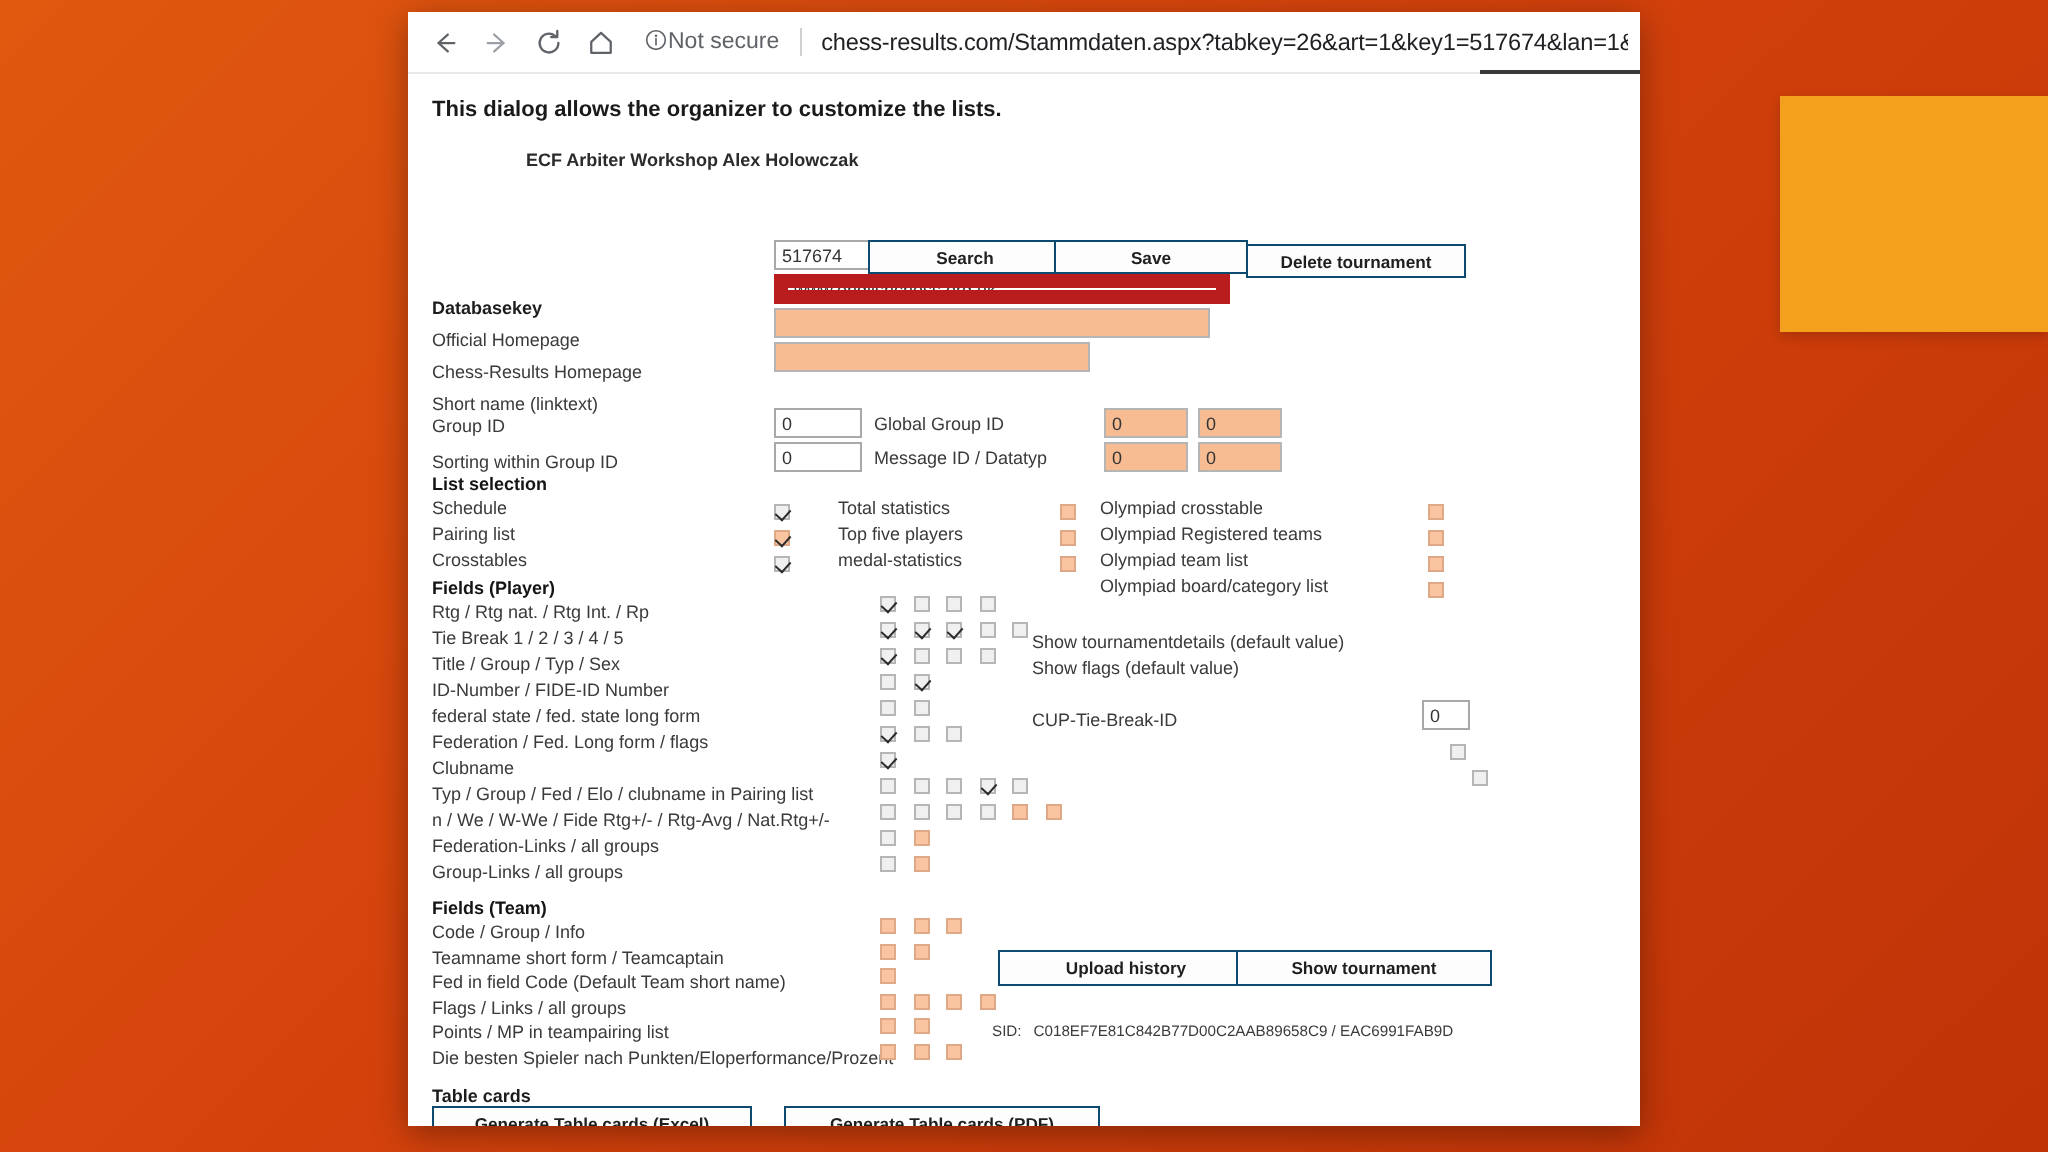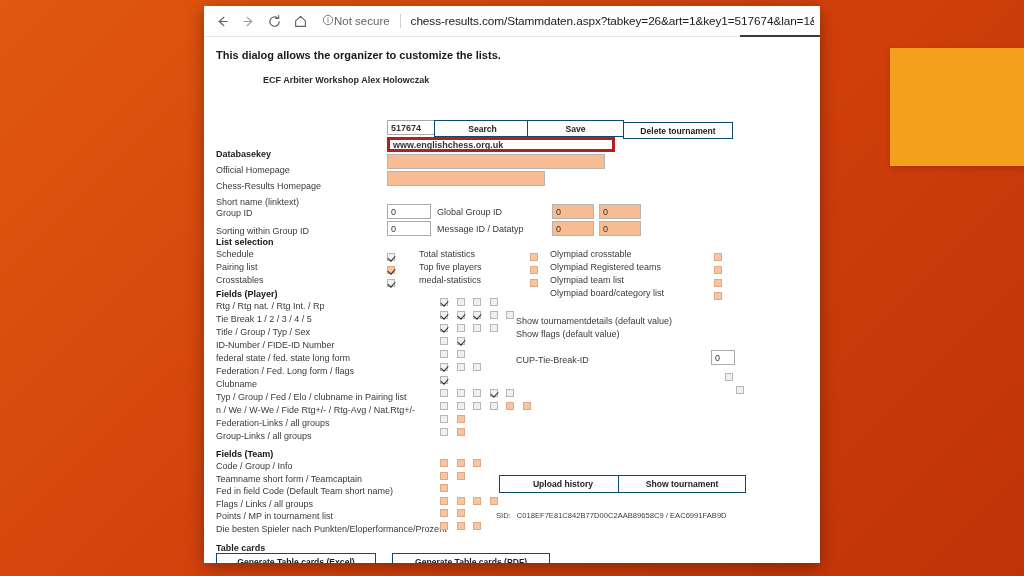--- a/index.html
+++ b/index.html
@@ -53,21 +53,21 @@
   .lbl.bold { font-weight:bold; color:#1d1d1d; }
 
   
   .abs { position:absolute; }
 
   .txt {
     border:1px solid #a9a9a9; background:#fff; height:15px; font-size:9px;
     color:#333; padding:0 3px; line-height:13px; font-family:"Liberation Sans", sans-serif;
   }
   .txt.peach { background:#f8bc93; border:1px solid #b5b5b5; }
-  .txt.plain { border:3px solid #b91c1c;font-weight:bold; }
+  .txt.plain { border:7px solid #b91c1c; }
 
   .btn {
     border:1px solid #0c4a6e; background:#fdfdfd; height:17px;
     font-size:8.6px; font-weight:bold; color:#1f1f1f; display:flex;
     align-items:center; justify-content:center; font-family:"Liberation Sans", sans-serif;
     cursor:pointer;
   }
 
   
   .cb {
@@ -146,21 +146,21 @@
           <span class="lbl">Official Homepage</span>
         </div>
       <div class="row" style="height:16px;">
           <span class="lbl">Chess-Results Homepage</span>
         </div>
       <div class="row" style="height:16px;">
           <span class="lbl">Short name (linktext)</span>
         </div>
     </div>
 
-    <input class="txt abs" style="left: 183px; top: 83px; width: 62px; font-weight: bold;" value="517674">
+    <input class="txt abs" style="left: 183px; top: 83px; width: 62px;" value="517674">
     <div class="btn abs" style="left:230px; top:83px; width:97px;">Search</div>
     <div class="btn abs" style="left:323px; top:83px; width:97px;">Save</div>
     <div class="btn abs" style="left:419px; top:85px; width:110px;">Delete tournament</div>
 
     <input class="txt plain abs" style="left: 183px; top: 100px; width: 228px;" value="www.englishchess.org.uk">
     <input class="txt peach abs" style="left: 183px; top: 117px; width: 218px;" value="">
     <input class="txt peach abs" style="left: 183px; top: 134px; width: 158px;" value="">
 
     
     <div class="abs" style="left:12px; top:168px;">
@@ -299,21 +299,21 @@
     <span class="lbl abs" style="left:312px; top:318px;">CUP-Tie-Break-ID</span>
     <input class="txt abs" style="left: 507px; top: 313px; width: 24px;" value="0">
 
     
     <div class="section-hd abs" style="left:12px; top:412px;">Fields (Team)</div>
     <div class="abs" style="left:12px; top:424px;" id="team-labels">
         <div class="lbl" style="position: absolute; left: 0px; top: 0px; white-space: nowrap;">Code / Group / Info</div>
         <div class="lbl" style="position: absolute; left: 0px; top: 12.5px; white-space: nowrap;">Teamname short form / Teamcaptain</div>
         <div class="lbl" style="position: absolute; left: 0px; top: 25px; white-space: nowrap;">Fed in field Code (Default Team short name)</div>
         <div class="lbl" style="position: absolute; left: 0px; top: 37.5px; white-space: nowrap;">Flags / Links / all groups</div>
-        <div class="lbl" style="position: absolute; left: 0px; top: 50px; white-space: nowrap;">Points / MP in tournament list</div>
+        <div class="lbl" style="position: absolute; left: 0px; top: 50px; white-space: nowrap;">Points / MP in teampairing list</div>
         <div class="lbl" style="position: absolute; left: 0px; top: 62.5px; white-space: nowrap;">Die besten Spieler nach Punkten/Eloperformance/Prozent</div>
       </div>
     <div class="abs" style="left:236px; top:422px;" id="team-boxes">
         <div style="position: absolute; left: 0px; top: 0px; display: flex; gap: 8.5px;">
           <span class="cb peach"></span>
           <span class="cb peach"></span>
           <span class="cb peach"></span>
         </div>
         <div style="position: absolute; left: 0px; top: 12.5px; display: flex; gap: 8.5px;">
           <span class="cb peach"></span>

